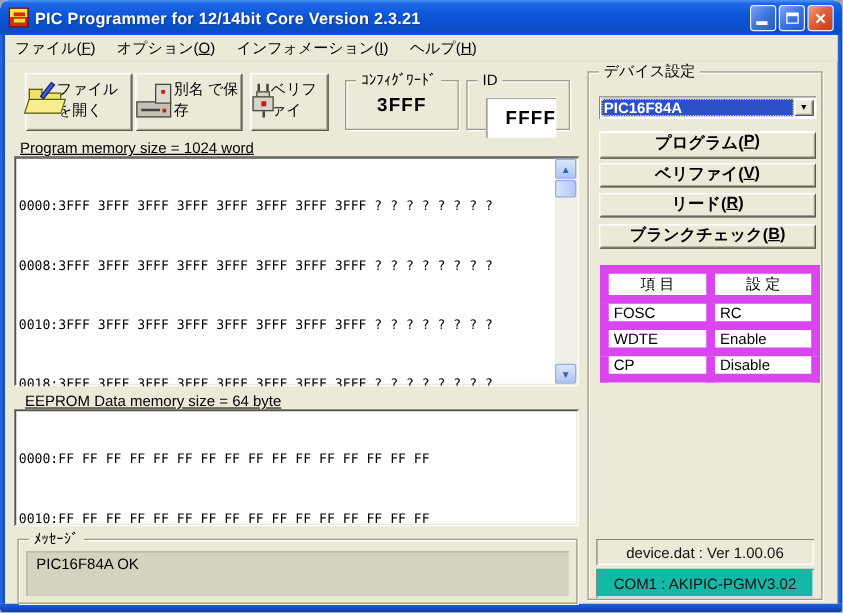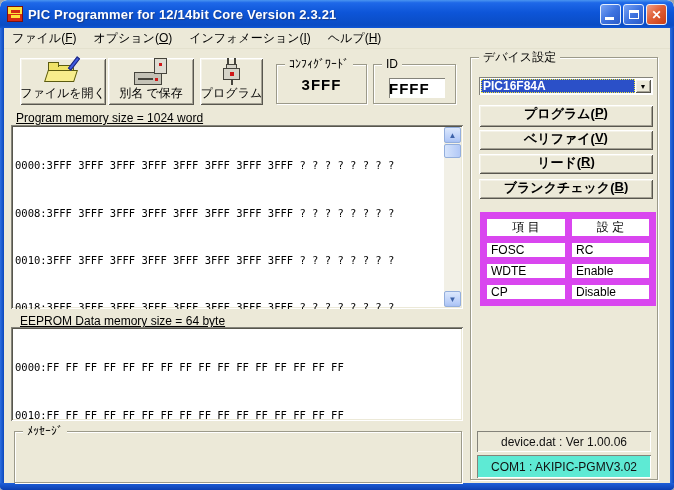--- a/index.html
+++ b/index.html
@@ -34,21 +34,21 @@
   
   .btn3d{background:#ECE9D8;
     box-shadow:inset 1px 1px 0 #FFFFFF, inset -1px -1px 0 #58564E, inset 2px 2px 0 #F4F2E8, inset -2px -2px 0 #A5A295;}
   .sunken2{background:#FFFFFF;
     box-shadow:inset 1px 1px 0 #84837A, inset -1px -1px 0 #FFFFFF, inset 2px 2px 0 #57564C, inset -2px -2px 0 #ECE9D8;}
   .sunken1{box-shadow:inset 1px 1px 0 #84837A, inset -1px -1px 0 #FFFFFF;}
   .groupbox{position:absolute;border:1px solid #9C9A8A;
     box-shadow:inset 1px 1px 0 #FFFFFF, 1px 1px 0 #FFFFFF;}
   .gb-label{position:absolute;top:-8px;left:8px;background:#ECE9D8;padding:0 4px;font-size:12px;color:#000;line-height:14px;}
   
-  .toolbtn{position:absolute;top:58px;height:47px;display:flex;flex-direction:column;
+  .toolbtn{position:absolute;top:58px;height:47px;display:flex;flex-direction:row;
     align-items:center;justify-content:flex-end;padding-bottom:3px;font-size:12px;color:#000;cursor:default;}
   .tool-icon{position:relative;width:36px;height:27px;}
   
   .f-back{position:absolute;left:3px;top:7px;width:26px;height:17px;background:#EFE268;border:1px solid #5A5A10;}
   .f-tab{position:absolute;left:3px;top:4px;width:11px;height:5px;background:#EFE268;border:1px solid #5A5A10;border-bottom:none;}
   .f-front{position:absolute;left:1px;top:12px;width:30px;height:12px;background:#F7ED8C;border:1px solid #5A5A10;transform:skewX(-18deg);}
   .f-pencil{position:absolute;right:5px;top:-2px;width:4px;height:15px;background:#3E5AE0;border:1px solid #202878;transform:rotate(38deg);}
   
   .s-drive{position:absolute;left:1px;bottom:0;width:28px;height:13px;background:#C4C2B6;border:1px solid #45443C;}
   .s-slot{position:absolute;left:3px;top:5px;width:15px;height:2px;background:#45443C;}
@@ -154,33 +154,33 @@
   <div class="toolbtn btn3d" style="left:200px;width:63px;">
     <div class="p-wrap">
       <div class="p-w1"></div>
         <div class="p-w2"></div>
         <div class="p-neck"></div>
       <div class="p-body">
           <div class="p-dot"></div>
         </div>
         <div class="p-pin"></div>
     </div>
-    <span>プログラム</span>
+    <span>ベリファイ</span>
   </div>
 
   <div class="groupbox" style="left:276px;top:64px;width:91px;height:40px;">
     <span class="gb-label">ｺﾝﾌｨｸﾞﾜｰﾄﾞ</span>
     <div style="position:absolute;inset:0;display:flex;align-items:center;justify-content:center;">
       <span class="value-big">3FFF</span>
     </div>
   </div>
 
   <div class="groupbox" style="left:373px;top:64px;width:83px;height:40px;">
     <span class="gb-label">ID</span>
-    <div class="sunken1" style="position:absolute;left:15px;top:13px;width:56px;height:20px;background:#fff;display:flex;align-items:center;justify-content:flex-start;">
+    <div class="sunken1" style="position:absolute;left:15px;top:13px;width:56px;height:32px;background:#fff;display:flex;align-items:center;justify-content:flex-end;">
       <span class="value-big">FFFF</span>
     </div>
   </div>
 
   <div class="dump-label" style="left:16px;top:111px;">Program memory size = 1024 word</div>
   <div class="dumpbox sunken2" style="left:11px;top:125px;width:452px;height:184px;">
     <div class="dump-content">
       <div>0000:3FFF 3FFF 3FFF 3FFF 3FFF 3FFF 3FFF 3FFF ? ? ? ? ? ? ? ?</div>
       <div>0008:3FFF 3FFF 3FFF 3FFF 3FFF 3FFF 3FFF 3FFF ? ? ? ? ? ? ? ?</div>
       <div>0010:3FFF 3FFF 3FFF 3FFF 3FFF 3FFF 3FFF 3FFF ? ? ? ? ? ? ? ?</div>
@@ -210,20 +210,23 @@
     <div class="dump-content">
       <div>0000:FF FF FF FF FF FF FF FF FF FF FF FF FF FF FF FF</div>
       <div>0010:FF FF FF FF FF FF FF FF FF FF FF FF FF FF FF FF</div>
       
       
     </div>
   </div>
 
   <div class="groupbox" style="left:14px;top:431px;width:448px;height:52px;">
     <span class="gb-label">ﾒｯｾｰｼﾞ</span>
+    <div class="msg-inner">
+      <span>PIC16F84A OK</span>
+    </div>
   </div>
 
   <div class="groupbox" style="left:470px;top:57px;width:188px;height:423px;">
     <span class="gb-label">デバイス設定</span>
   </div>
 
   <div class="combo sunken1">
     <div class="combo-field">
       <span>PIC16F84A</span>
     </div>
@@ -270,17 +273,17 @@
     <tr>
       <td>CP</td>
       <td>Disable</td>
     </tr>
   </tbody>
     </table>
 
   <div class="status-bar sunken1" style="top:431px;background:#ECE9D8;">
     <span>device.dat : Ver 1.00.06</span>
   </div>
-  <div class="status-bar sunken1" style="top:455px;height:23px;background:#5eead4;">
+  <div class="status-bar sunken1" style="top:455px;height:23px;background:#14b8a6;">
     <span>COM1 : AKIPIC-PGMV3.02</span>
   </div>
 
 </div>
 
 </body></html>

